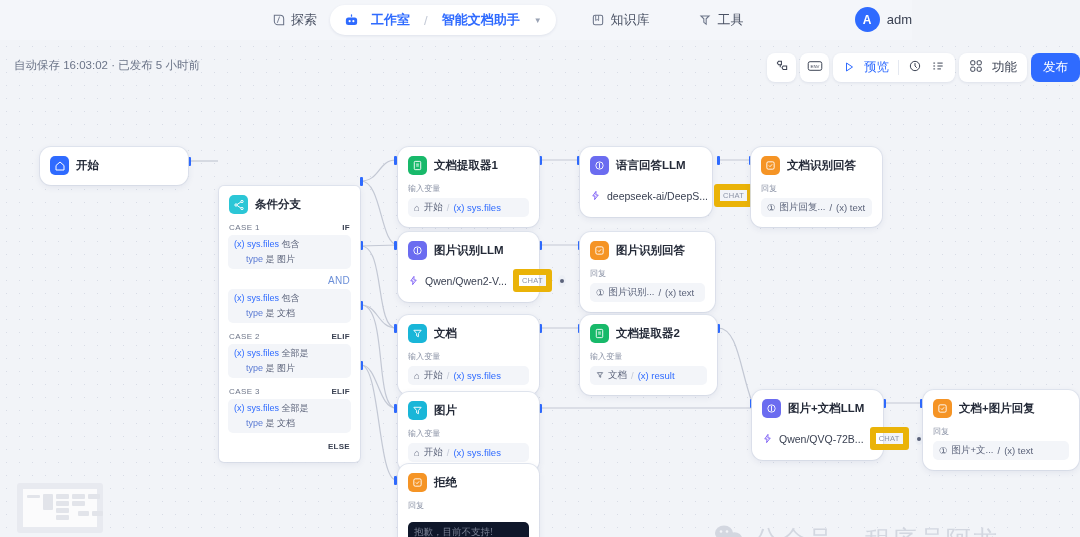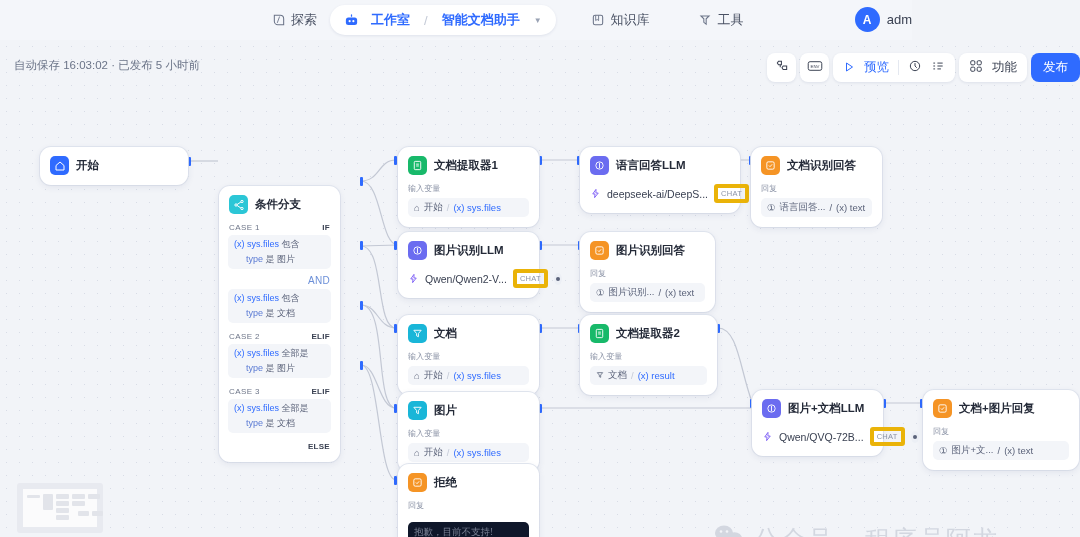--- a/index.html
+++ b/index.html
@@ -105,40 +105,40 @@
     display: flex; align-items: center; gap: 4px; font-size: 9.5px; color: #5b637a;
     white-space: nowrap; overflow: hidden;
   }
   .nfield .vtag { color: #2f6bff; }
   .nfield .slash { color: #c3c9d6; }
   .model {
     margin-top: 9px; display: flex; align-items: center; gap: 6px;
   }
   .model .mname { font-size: 10.5px; color: #3a4152; white-space: nowrap; }
   .chip {
-    font-size: 7.5px; color: #8b93a6; border: 4px solid #eab308; border-radius: 3px;
+    font-size: 7.5px; color: #8b93a6; border: 6px solid #eab308; border-radius: 3px;
     padding: 1px 3px; letter-spacing: .3px;
   }
   .eye {
     width: 12px; height: 12px; border-radius: 50%; background: #eceff5;
     display: flex; align-items: center; justify-content: center;
   }
   .answerbox {
     margin-top: 3px; background: #f3f5f9; border-radius: 5px; padding: 3px 6px;
     font-size: 9.5px; color: #5b637a; white-space: nowrap; overflow: hidden;
     display: flex; align-items: center; gap: 4px;
   }
   .plaintext {
     margin-top: 10px; background: #0f172a; border-radius: 5px; padding: 4px 6px;
     font-size: 9.5px; color: #7b8295; white-space: nowrap; overflow: hidden; font-family: Liberation Serif, serif;
   }
 
   
-  .cond { position: absolute; left: 219px; top: 146px; width: 121px;
-    background:#fff; border-radius: 11px; padding: 9px 0 8px 0;
+  .cond { position: absolute; left: 219px; top: 146px; width: 141px;
+    background:#fff; border-radius: 5px; padding: 9px 0 8px 0;
     box-shadow: 0 2px 7px rgba(40,60,110,.09), 0 0 0 1px rgba(225,229,238,.9); }
   .cond .nhead { padding: 0 10px; }
   .caserow {
     display: flex; justify-content: space-between; align-items: center;
     padding: 4px 10px 3px 10px; margin-top: 5px;
   }
   .caselbl { font-size: 8px; color: #6e7689; letter-spacing: .4px; }
   .caseop { font-size: 8px; color: #3a4152; font-weight: bold; letter-spacing: .3px; }
   .condbox {
     margin: 0 9px; background: #f3f5f9; border-radius: 5px; padding: 3px 6px;
@@ -384,21 +384,21 @@
     </div>
     <div class="nlabel">输入变量</div>
     <div class="nfield">
       <span>⌂</span>
       <span>开始</span>
       <span class="slash">/</span>
       <span class="vtag">(x) sys.files</span>
     </div>
   </div>
 
-  <div class="node" style="left:580px; top:107px; width:160px;">
+  <div class="node" style="left:580px; top:107px; width:132px;">
     <div class="nhead">
       <div class="nico" style="background:#6b6cf0">
         <svg width="11" height="11" viewBox="0 0 24 24" fill="none" stroke="#fff" stroke-width="2">
           <circle cx="12" cy="12" r="8"></circle>
             <path d="M12 6 v12"></path>
         </svg>
       </div>
       <div class="ntitle">语言回答LLM</div>
     </div>
     <div class="model">
@@ -418,21 +418,21 @@
         <svg width="11" height="11" viewBox="0 0 24 24" fill="none" stroke="#fff" stroke-width="2">
           <rect x="4" y="4" width="16" height="16" rx="3"></rect>
             <path d="M8.5 12 l2.5 2.5 l4.5 -5"></path>
         </svg>
       </div>
       <div class="ntitle">文档识别回答</div>
     </div>
     <div class="nlabel">回复</div>
     <div class="answerbox">
       <span>①</span>
-      <span>语言回答...</span>
+      <span>图片回复...</span>
       <span class="slash">/</span>
       <span class="vtag">(x) text</span>
     </div>
   </div>
 
   <div class="node" style="left:398px; top:192px; width:141px;">
     <div class="nhead">
       <div class="nico" style="background:#6b6cf0">
         <svg width="11" height="11" viewBox="0 0 24 24" fill="none" stroke="#fff" stroke-width="2">
           <circle cx="12" cy="12" r="8"></circle>

